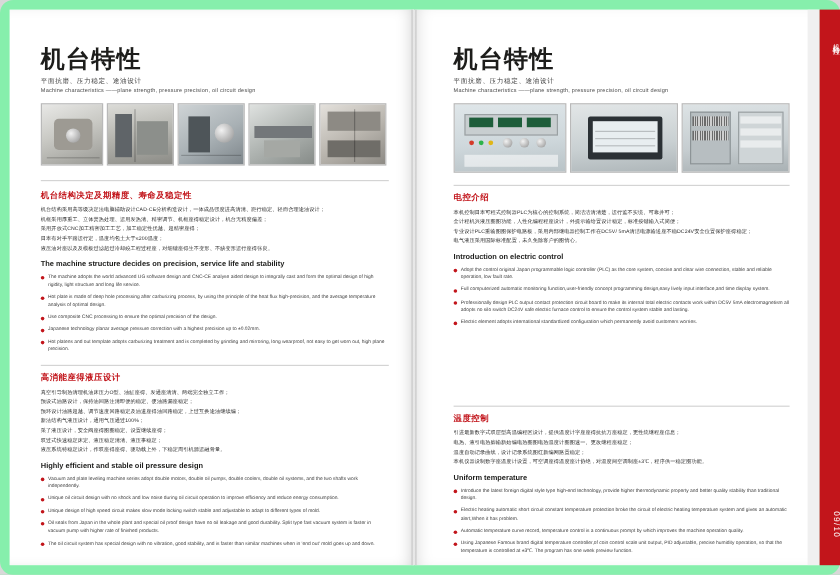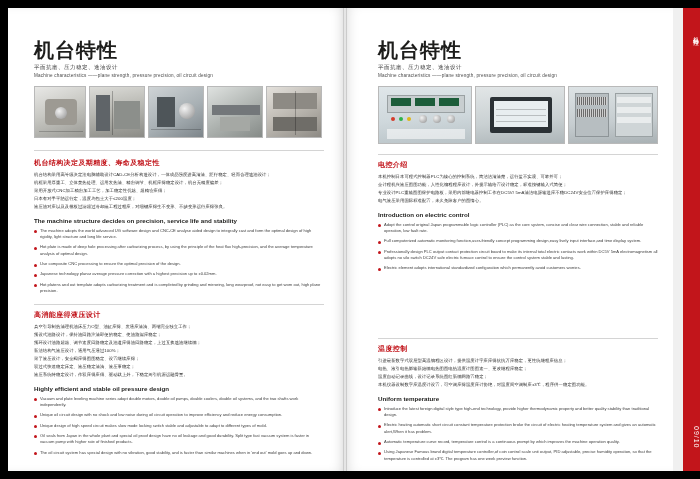--- a/index.html
+++ b/index.html
@@ -8,21 +8,22 @@
     width: 700px; height: 479px;
     background: #d8d8d8;
     font-family: "Liberation Sans", sans-serif;
     overflow: hidden;
     position: relative;
   }
   .spread {
     position: absolute;
     left: 0; top: 0;
     width: 700px; height: 479px;
-    background: #000000;
+    background: #86efac;
+    border-radius: 11px;
   }
   
   .page {
     position: absolute;
     top: 8px;
     height: 463px;
     background: #ffffff;
     overflow: hidden;
   }
   .page-left { left: 8px; width: 337px; box-shadow: inset -8px 0 14px -8px rgba(0,0,0,0.25); }

